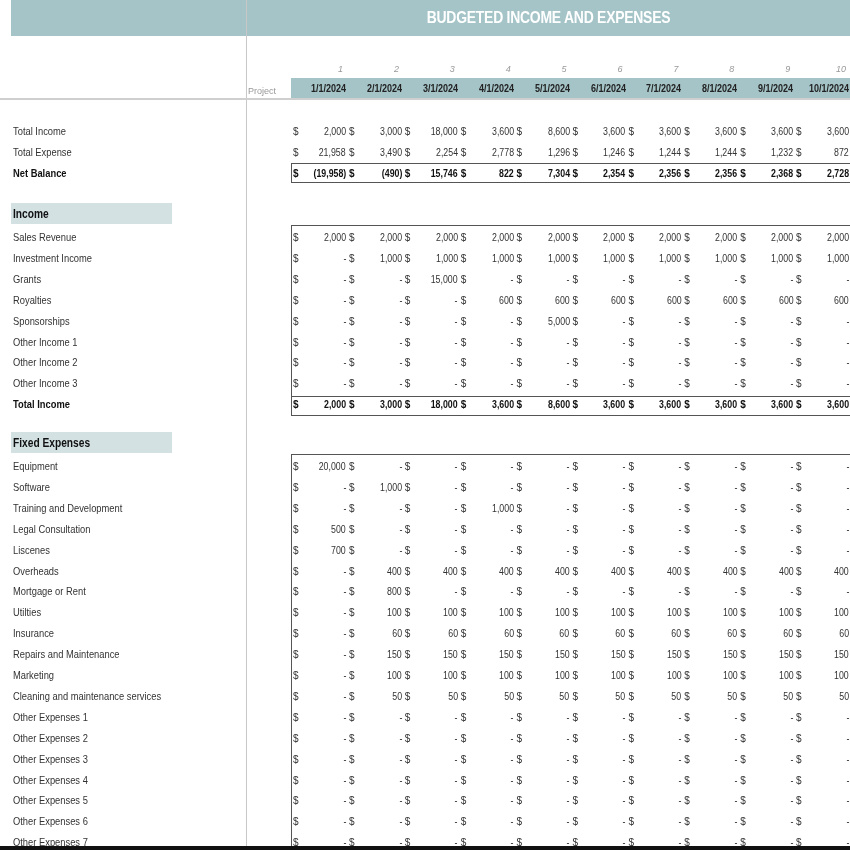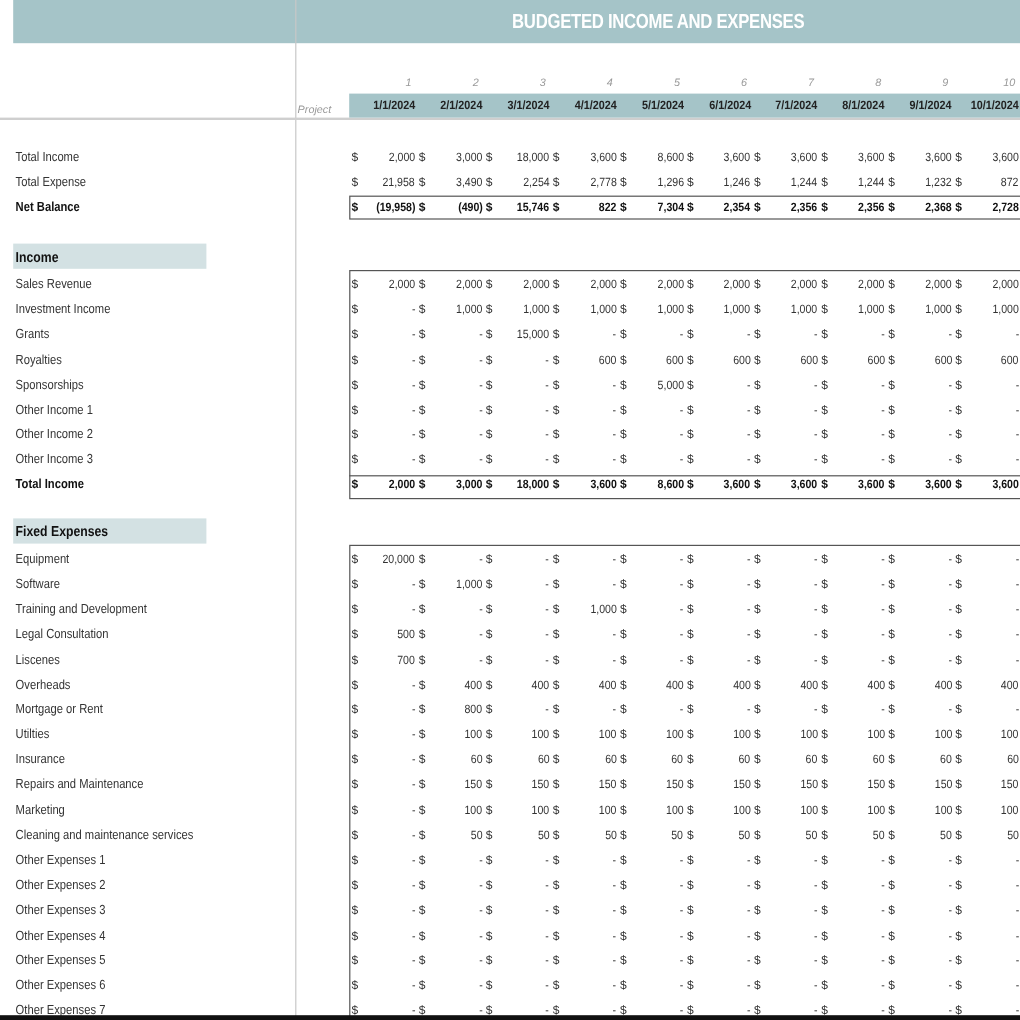--- a/index.html
+++ b/index.html
@@ -25,21 +25,21 @@
     }
     .date-bar {
       position: absolute; left: 291px; top: 78px; width: 559px; height: 20px;
       background: #a5c4c8;
     }
     .date-cell {
       position: absolute; top: 83px; font-size: 10px; font-weight: bold; color: #222;
       text-align: right; width: 54px; transform: scaleX(0.9); transform-origin: right;
     }
     .project-label {
-      position: absolute; left: 248px; top: 86px; font-size: 9px; font-style: italic; color: #999;
+      position: absolute; left: 248px; top: 86px; font-size: 9px; color: #999;
     }
 
     .label {
       position: absolute; left: 13px; font-size: 11px; color: #333;
       transform: scaleX(0.85); transform-origin: left; white-space: nowrap;
     }
     .label.bold { font-weight: bold; color: #111; }
     .section-header {
       position: absolute; left: 11px; width: 161px; height: 21px;
       background: #d3e1e3;

